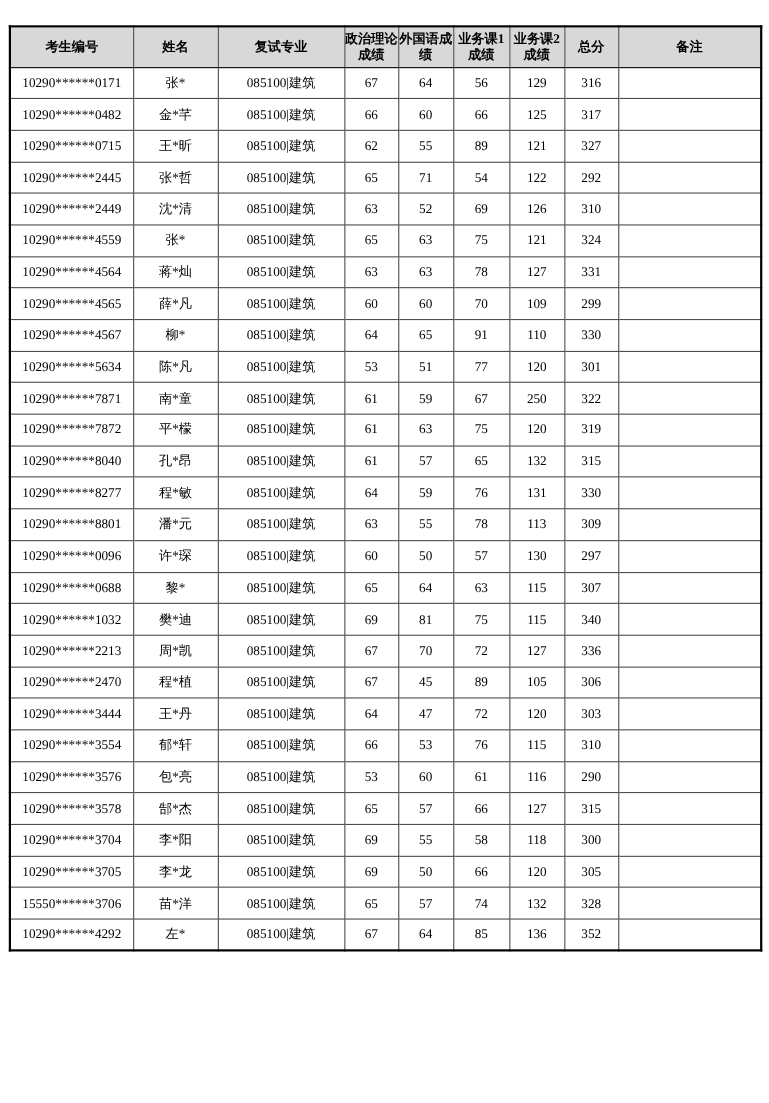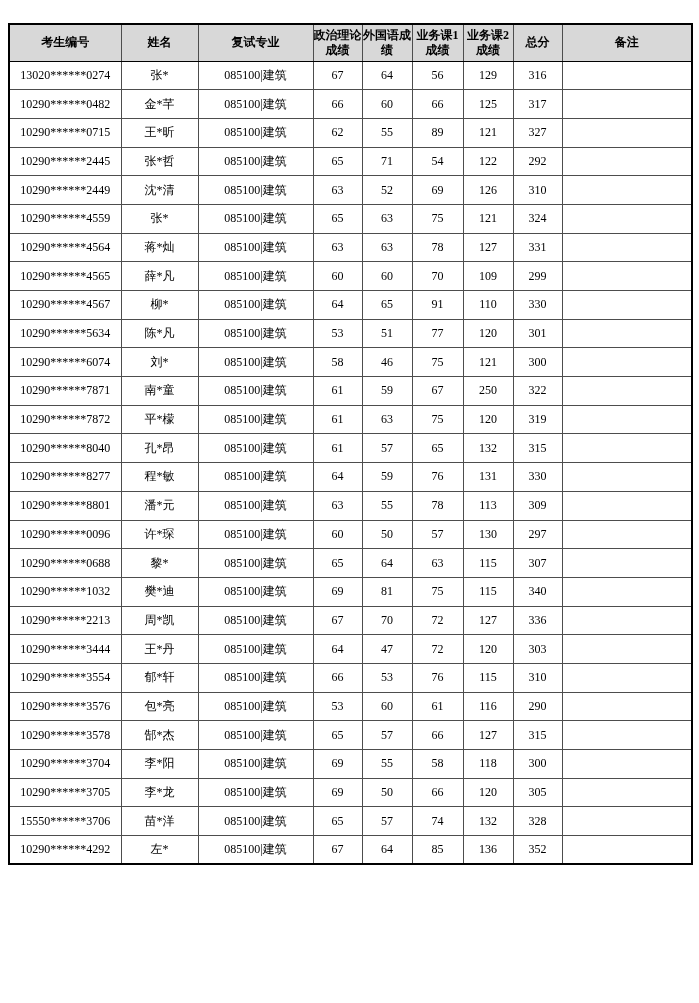--- a/index.html
+++ b/index.html
@@ -78,21 +78,21 @@
           <th>政治理论成绩</th>
           <th>外国语成绩</th>
           <th>业务课1成绩</th>
           <th>业务课2成绩</th>
           <th>总分</th>
           <th>备注</th>
         </tr>
     </thead>
     <tbody>
         <tr>
-          <td>13020******0274</td>
+          <td>10290******0171</td>
           <td>张*</td>
           <td>085100|建筑</td>
           <td>67</td>
           <td>64</td>
           <td>56</td>
           <td>129</td>
           <td>316</td>
           <td></td>
         </tr>
         <tr>
@@ -188,31 +188,20 @@
           <td>陈*凡</td>
           <td>085100|建筑</td>
           <td>53</td>
           <td>51</td>
           <td>77</td>
           <td>120</td>
           <td>301</td>
           <td></td>
         </tr>
         <tr>
-          <td>10290******6074</td>
-          <td>刘*</td>
-          <td>085100|建筑</td>
-          <td>58</td>
-          <td>46</td>
-          <td>75</td>
-          <td>121</td>
-          <td>300</td>
-          <td></td>
-        </tr>
-        <tr>
           <td>10290******7871</td>
           <td>南*童</td>
           <td>085100|建筑</td>
           <td>61</td>
           <td>59</td>
           <td>67</td>
           <td>250</td>
           <td>322</td>
           <td></td>
         </tr>
@@ -298,20 +287,31 @@
           <td>周*凯</td>
           <td>085100|建筑</td>
           <td>67</td>
           <td>70</td>
           <td>72</td>
           <td>127</td>
           <td>336</td>
           <td></td>
         </tr>
         <tr>
+          <td>10290******2470</td>
+          <td>程*植</td>
+          <td>085100|建筑</td>
+          <td>67</td>
+          <td>45</td>
+          <td>89</td>
+          <td>105</td>
+          <td>306</td>
+          <td></td>
+        </tr>
+        <tr>
           <td>10290******3444</td>
           <td>王*丹</td>
           <td>085100|建筑</td>
           <td>64</td>
           <td>47</td>
           <td>72</td>
           <td>120</td>
           <td>303</td>
           <td></td>
         </tr>

